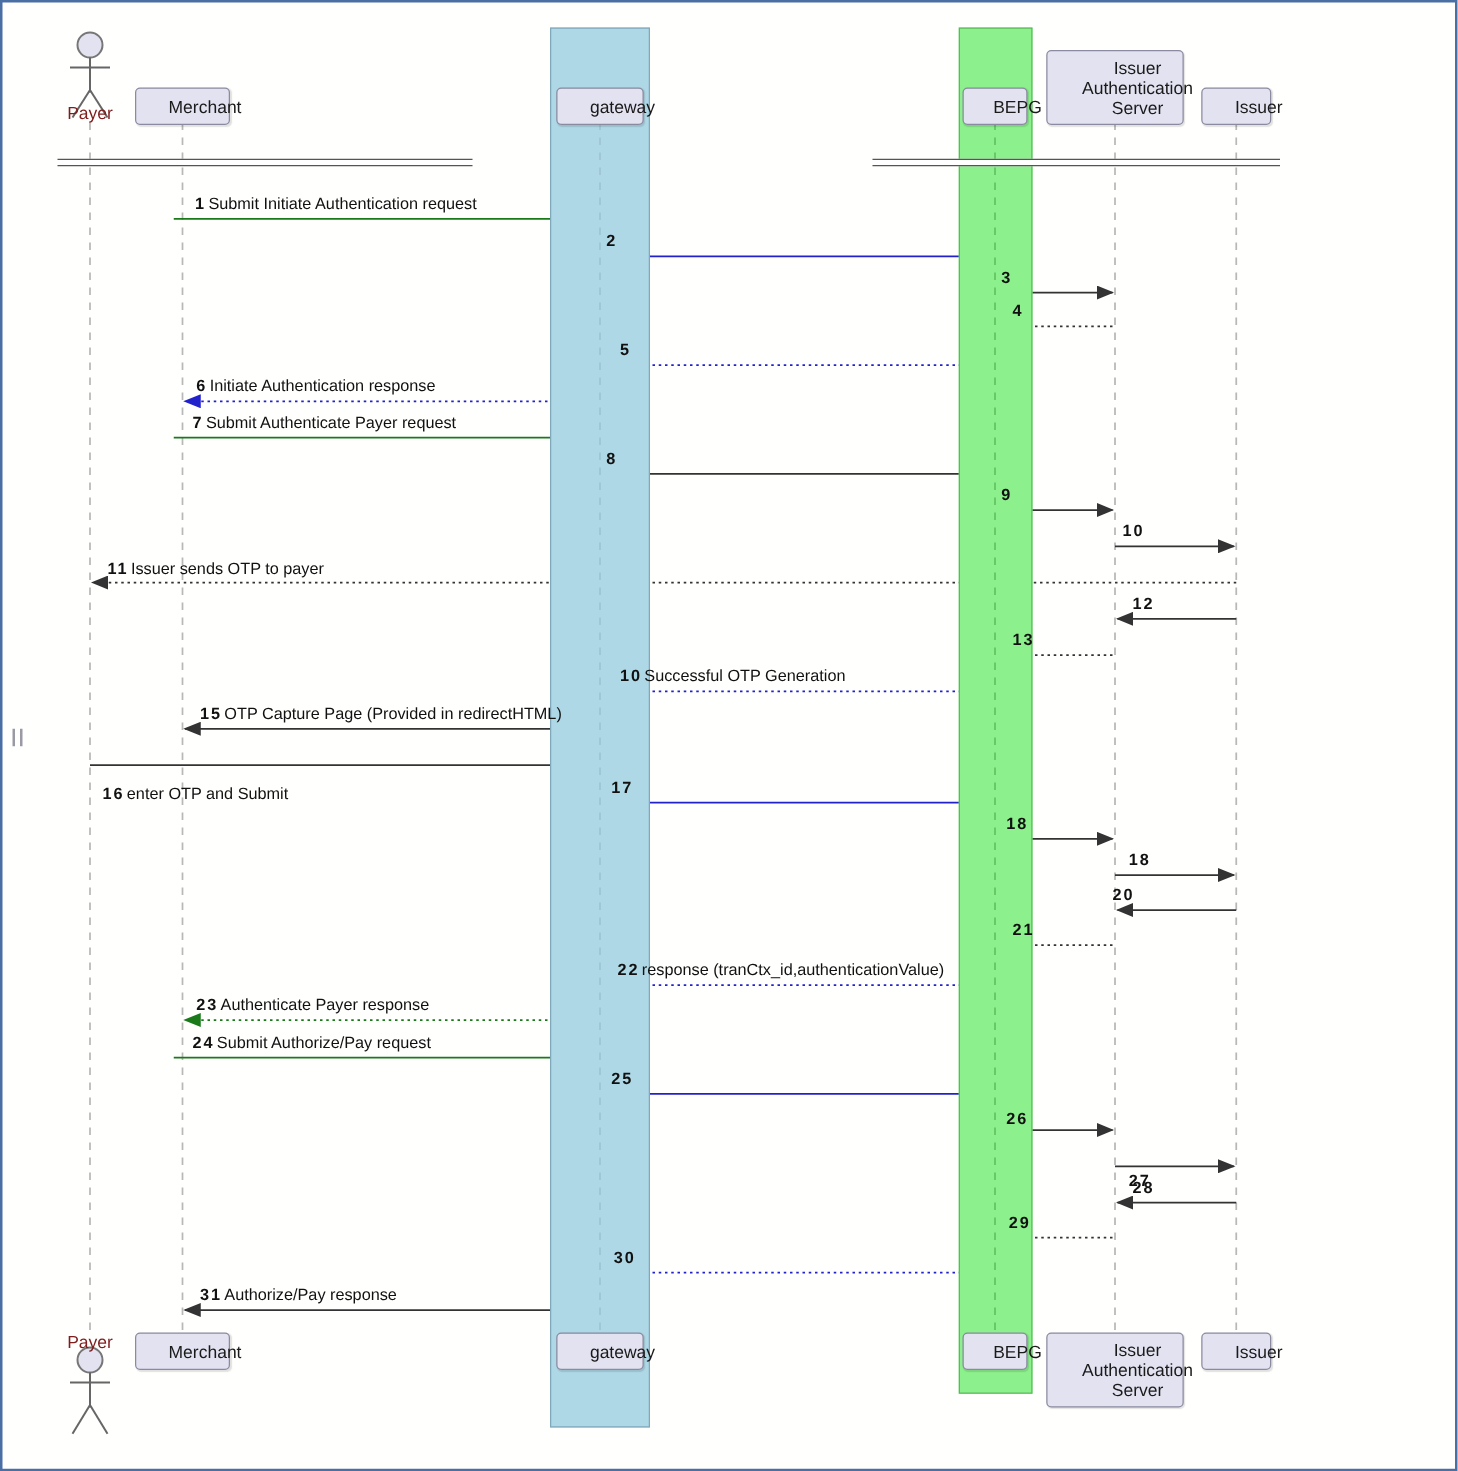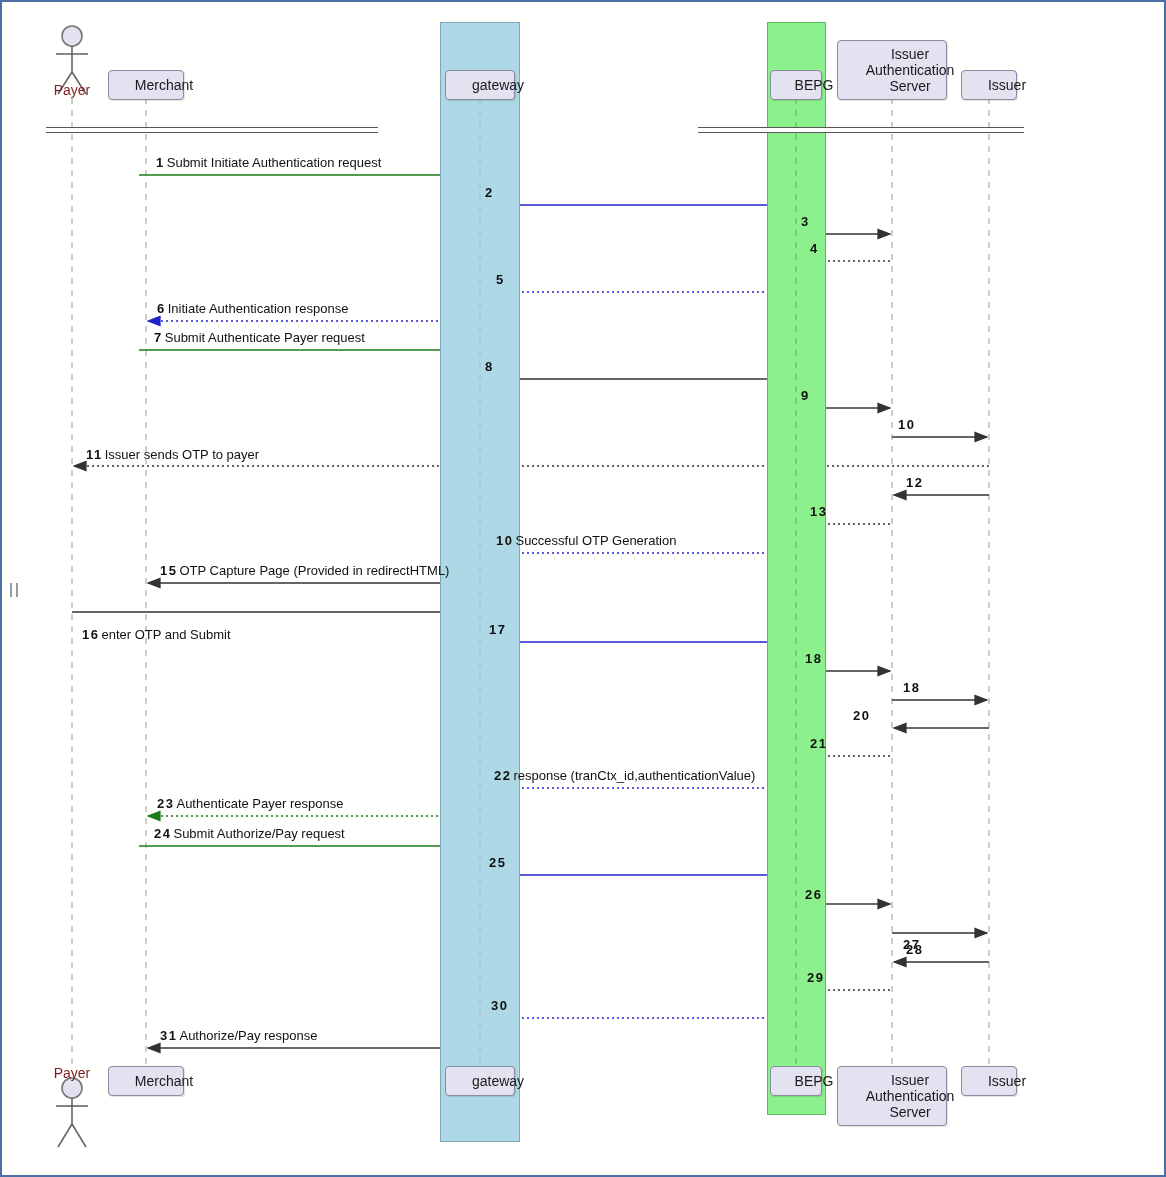--- a/index.html
+++ b/index.html
@@ -284,21 +284,21 @@
     </div>
     <div class="msg-text" style="left:487px; top:621px;">
       <span class="msg-num">17</span><span></span>
     </div>
     <div class="msg-text" style="left:803px; top:650px;">
       <span class="msg-num">18</span><span></span>
     </div>
     <div class="msg-text" style="left:901px; top:679px;">
       <span class="msg-num">18</span><span></span>
     </div>
-    <div class="msg-text" style="left:851px; top:707px;">
+    <div class="msg-text" style="left:888px; top:707px;">
       <span class="msg-num">20</span><span></span>
     </div>
     <div class="msg-text" style="left:808px; top:735px;">
       <span class="msg-num">21</span><span></span>
     </div>
     <div class="msg-text" style="left:492px; top:767px;">
       <span class="msg-num">22</span><span>response (tranCtx_id,authenticationValue)</span>
     </div>
     <div class="msg-text" style="left:155px; top:795px;">
       <span class="msg-num">23</span><span>Authenticate Payer response</span>

